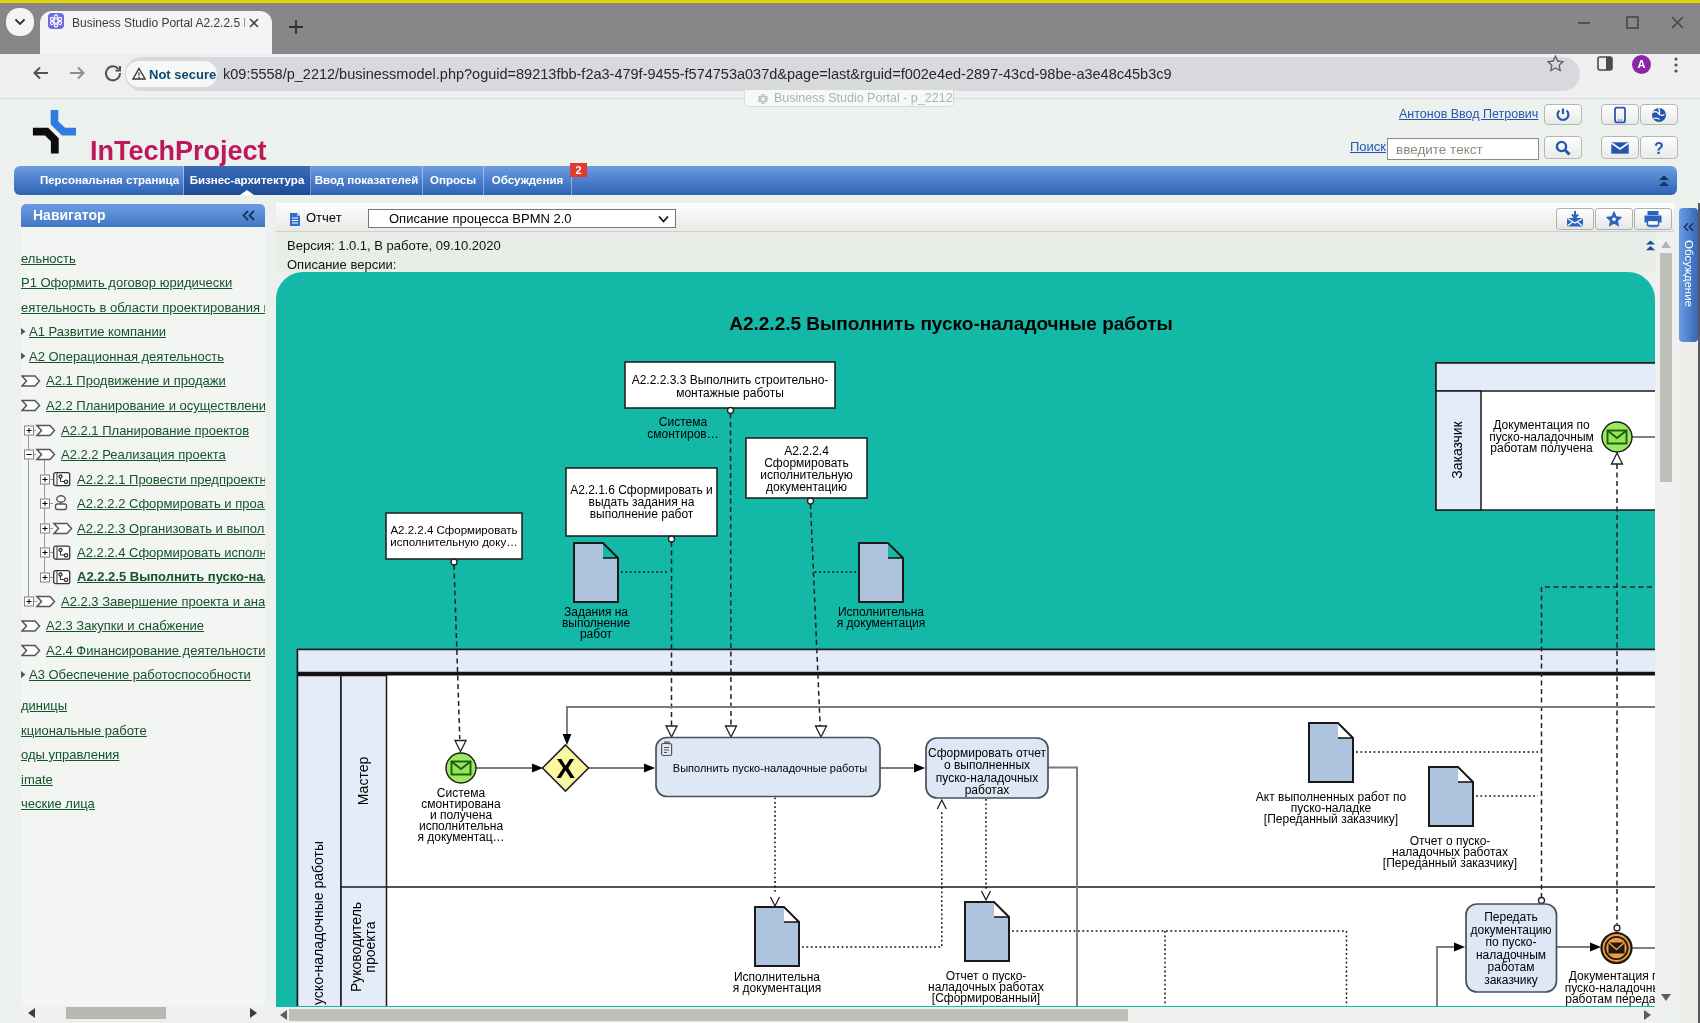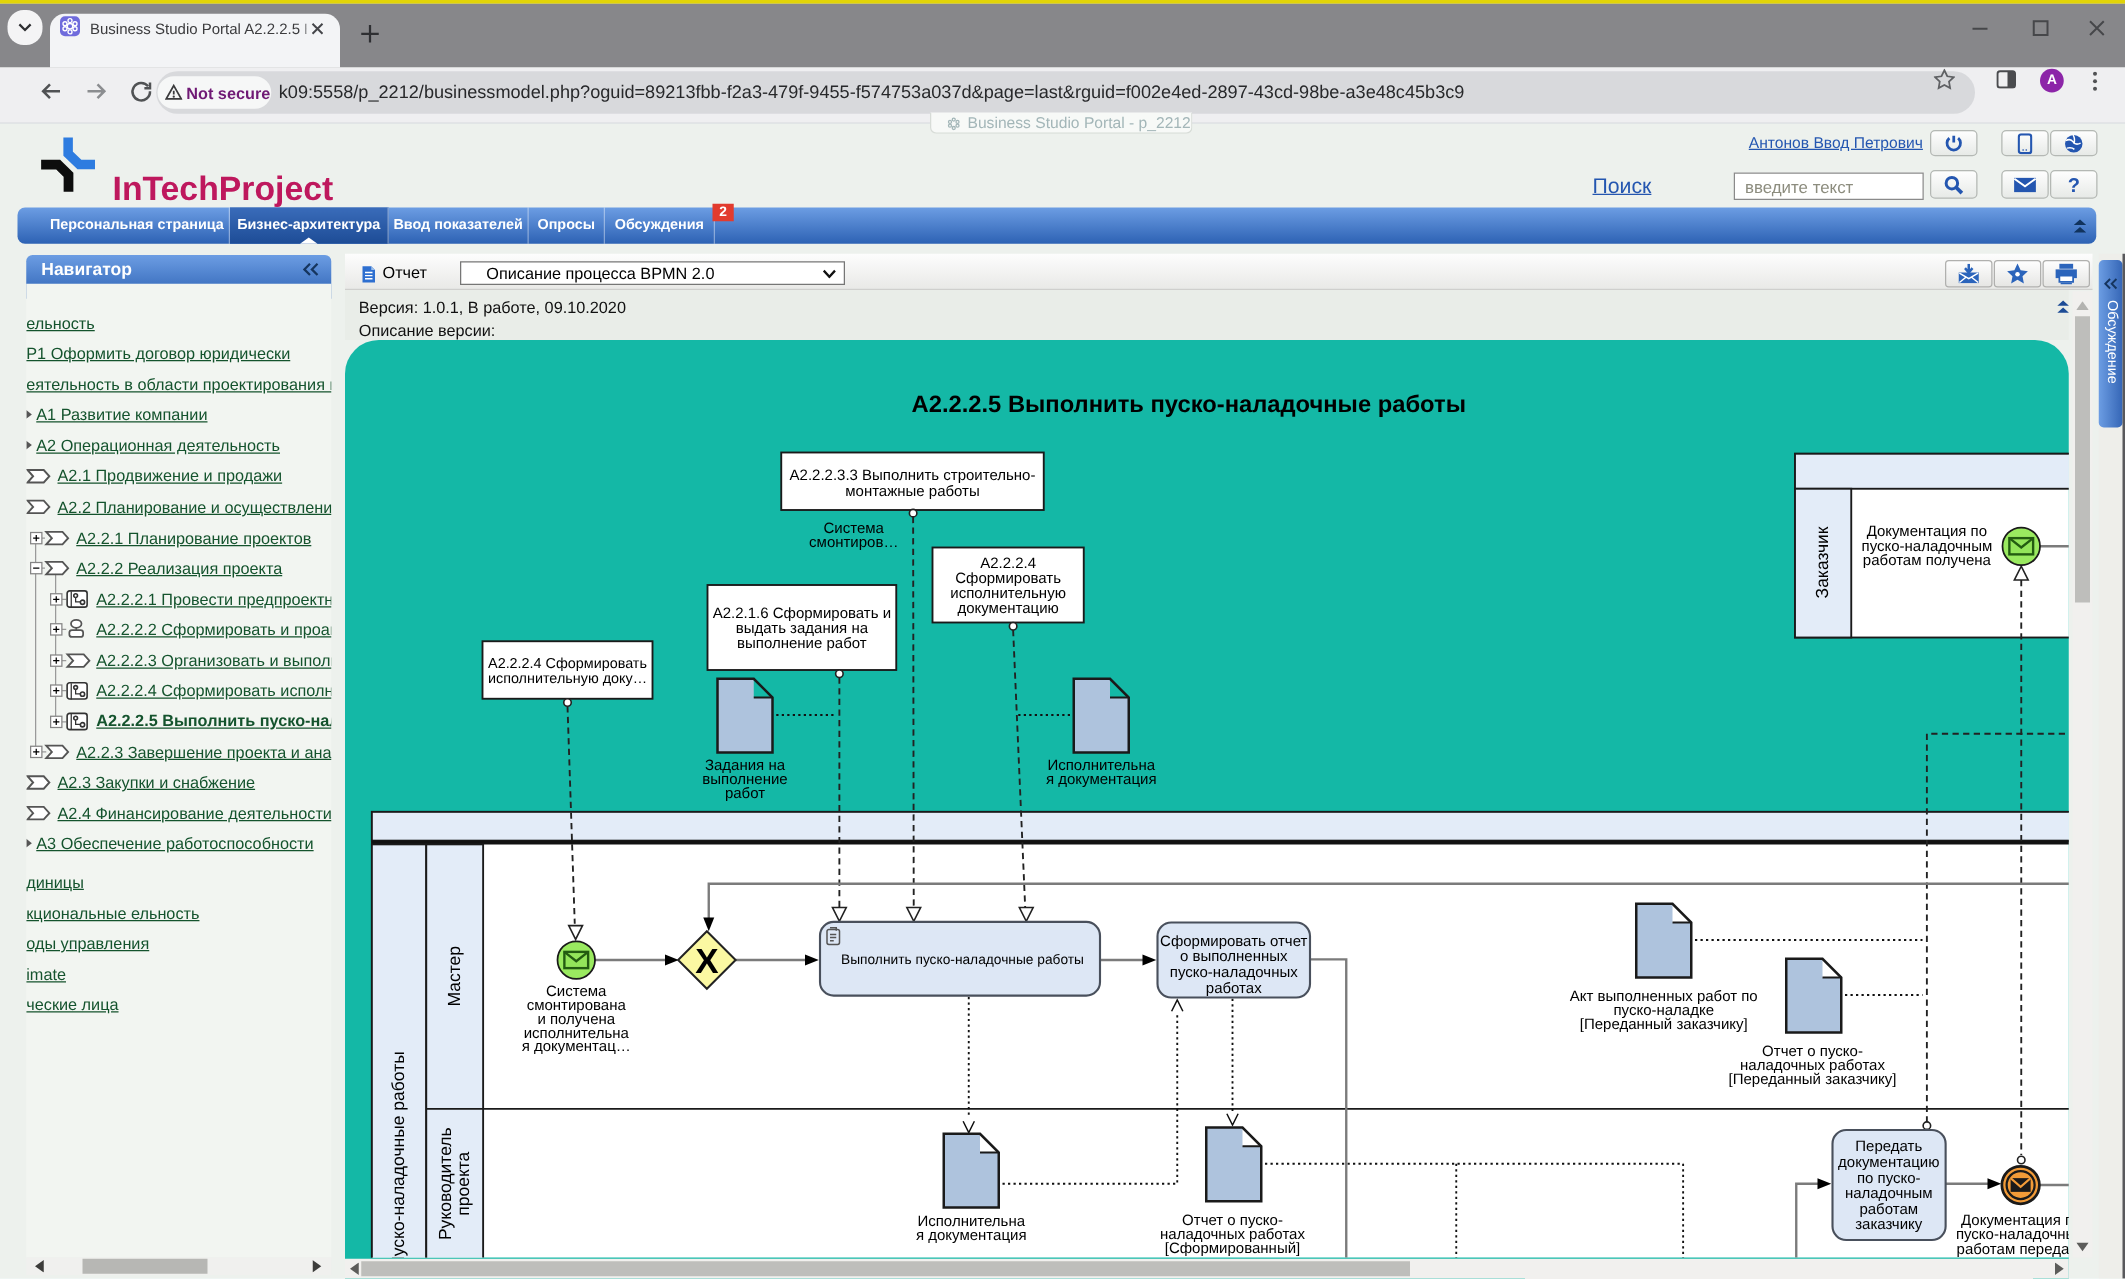--- a/index.html
+++ b/index.html
@@ -16,31 +16,31 @@
 #tab { left:40px; top:11px; width:232px; height:43px; background:#f3f4f6; border-radius:12px 12px 0 0; }
 #tabfav { left:48px; top:13px; width:16px; height:16px; border-radius:4px; background:#6f6bdc; }
 #tabtitle { left:72px; top:16px; width:173px; height:16px; font-size:12px; color:#3c3c3e; white-space:nowrap; overflow:hidden; }
 #tabclose { left:248px; top:17px; width:14px; height:14px; font-size:13px; color:#45464a; }
 #newtab { left:287px; top:18px; width:18px; height:18px; }
 #wbtns { right:0px; top:8px; width:130px; height:30px; }
 #btoolbar { left:0; top:54px; width:1700px; height:45px; background:#efeff1; border-bottom:1px solid #d8dade; }
 .navic { position:absolute; top:64px; }
 #urlpill { left:125px; top:57px; width:1455px; height:34px; border-radius:17px; background:#d8d9dc; }
 #nschip { left:126px; top:61px; width:91px; height:26px; border-radius:13px; background:#f6f7f7; }
-#nschip span { position:absolute; left:23px; top:6px; font-size:13px; font-weight:bold; color:#701a75; }
+#nschip span { position:absolute; left:23px; top:6px; font-size:13px; font-weight:bold; color:#0c4a6e; }
 #urltext { left:223px; top:66px; width:1300px; font-size:14.5px; color:#27282a; white-space:nowrap; }
 #avatar { left:1632px; top:55px; width:19px; height:19px; border-radius:50%; background:#8c25a8; color:#fff;
   font-size:11px; text-align:center; line-height:19px; font-weight:bold;}
 
 
 #phead { left:0; top:99px; width:1700px; height:68px; background:#edf1ed; }
 #centertab { left:744px; top:90px; width:210px; height:17px; background:#f7f9f7; border:1px solid #d7dcd7; border-top:none; border-radius:0 0 5px 5px; color:#a3b6b8; font-size:12.5px; text-align:left; padding-left:29px; line-height:16px; white-space:nowrap; overflow:hidden;}
 #logotext { left:90px; top:116px; font-size:27px; font-weight:bold; color:#be185d; letter-spacing:0px;margin-top:20px; }
 #userlink { left:1399px; top:107px; font-size:12.5px; }
-#poisk { left:1274px; top:139px; font-size:17px; }
+#poisk { left:1350px; top:139px; font-size:13px; }
 a.blue { color:#2456b0; text-decoration:underline; }
 #searchbox { left:1387px; top:138px; width:152px; height:22px; background:#fff; border:1px solid #8a8a8a; }
 #searchbox span { position:absolute; left:8px; top:3px; font-size:13.5px; color:#8c8c7e; }
 .hbtn { position:absolute; width:38px; height:21px; border:1px solid #b4b8b4; border-radius:4px;
   background:linear-gradient(#fefefe,#e7eae7); }
 .hbtn svg { position:absolute; left:50%; top:50%; transform:translate(-50%,-50%); }
 .cbtn { top:5px; width:38px; height:22px; border:1px solid #b0b0ae; border-radius:3px;
   background:linear-gradient(#fefefe,#e6e6e4); }
 .cbtn svg { position:absolute; left:50%; top:50%; transform:translate(-50%,-50%); }
 
@@ -313,21 +313,21 @@
 <div class="trow" style="left:56px;top:244px"><a href="#">А2.2.2.1 Провести предпроектное </a></div>
 <div class="trow" style="left:56px;top:268px"><a href="#">А2.2.2.2 Сформировать и проанал</a></div>
 <div class="trow" style="left:56px;top:293px"><a href="#">А2.2.2.3 Организовать и выполнит</a></div>
 <div class="trow" style="left:56px;top:317px"><a href="#">А2.2.2.4 Сформировать исполните</a></div>
 <div class="trow" style="left:56px;top:341px;font-weight:bold"><a href="#">А2.2.2.5 Выполнить пуско-налад</a></div>
 <div class="trow" style="left:40px;top:366px"><a href="#">А2.2.3 Завершение проекта и анализ</a></div>
 <div class="trow" style="left:25px;top:390px"><a href="#">А2.3 Закупки и снабжение</a></div>
 <div class="trow" style="left:25px;top:415px"><a href="#">А2.4 Финансирование деятельности и р</a></div>
 <div class="trow" style="left:8px;top:439px"><a href="#">А3 Обеспечение работоспособности</a></div>
 <div class="trow" style="left:0;top:470px"><a href="#">диницы</a></div>
-<div class="trow" style="left:0;top:495px"><a href="#">кциональные ельность</a></div>
+<div class="trow" style="left:0;top:495px"><a href="#">кциональные работе</a></div>
 <div class="trow" style="left:0;top:519px"><a href="#">оды управления</a></div>
 <div class="trow" style="left:0;top:544px"><a href="#">imate</a></div>
 <div class="trow" style="left:0;top:568px"><a href="#">ческие лица</a></div>
 </div>
 <div class="abs" id="navhscroll">
   <svg style="position:absolute;left:7px;top:2px" width="8" height="10">
         <path d="M7 0 L0 5 L7 10 Z" fill="#3c3c3a"></path>
       </svg>
   <div style="position:absolute;left:45px;top:1px;width:100px;height:12px;background:#b7b7b4;"></div>
   <svg style="position:absolute;right:7px;top:2px" width="8" height="10">

